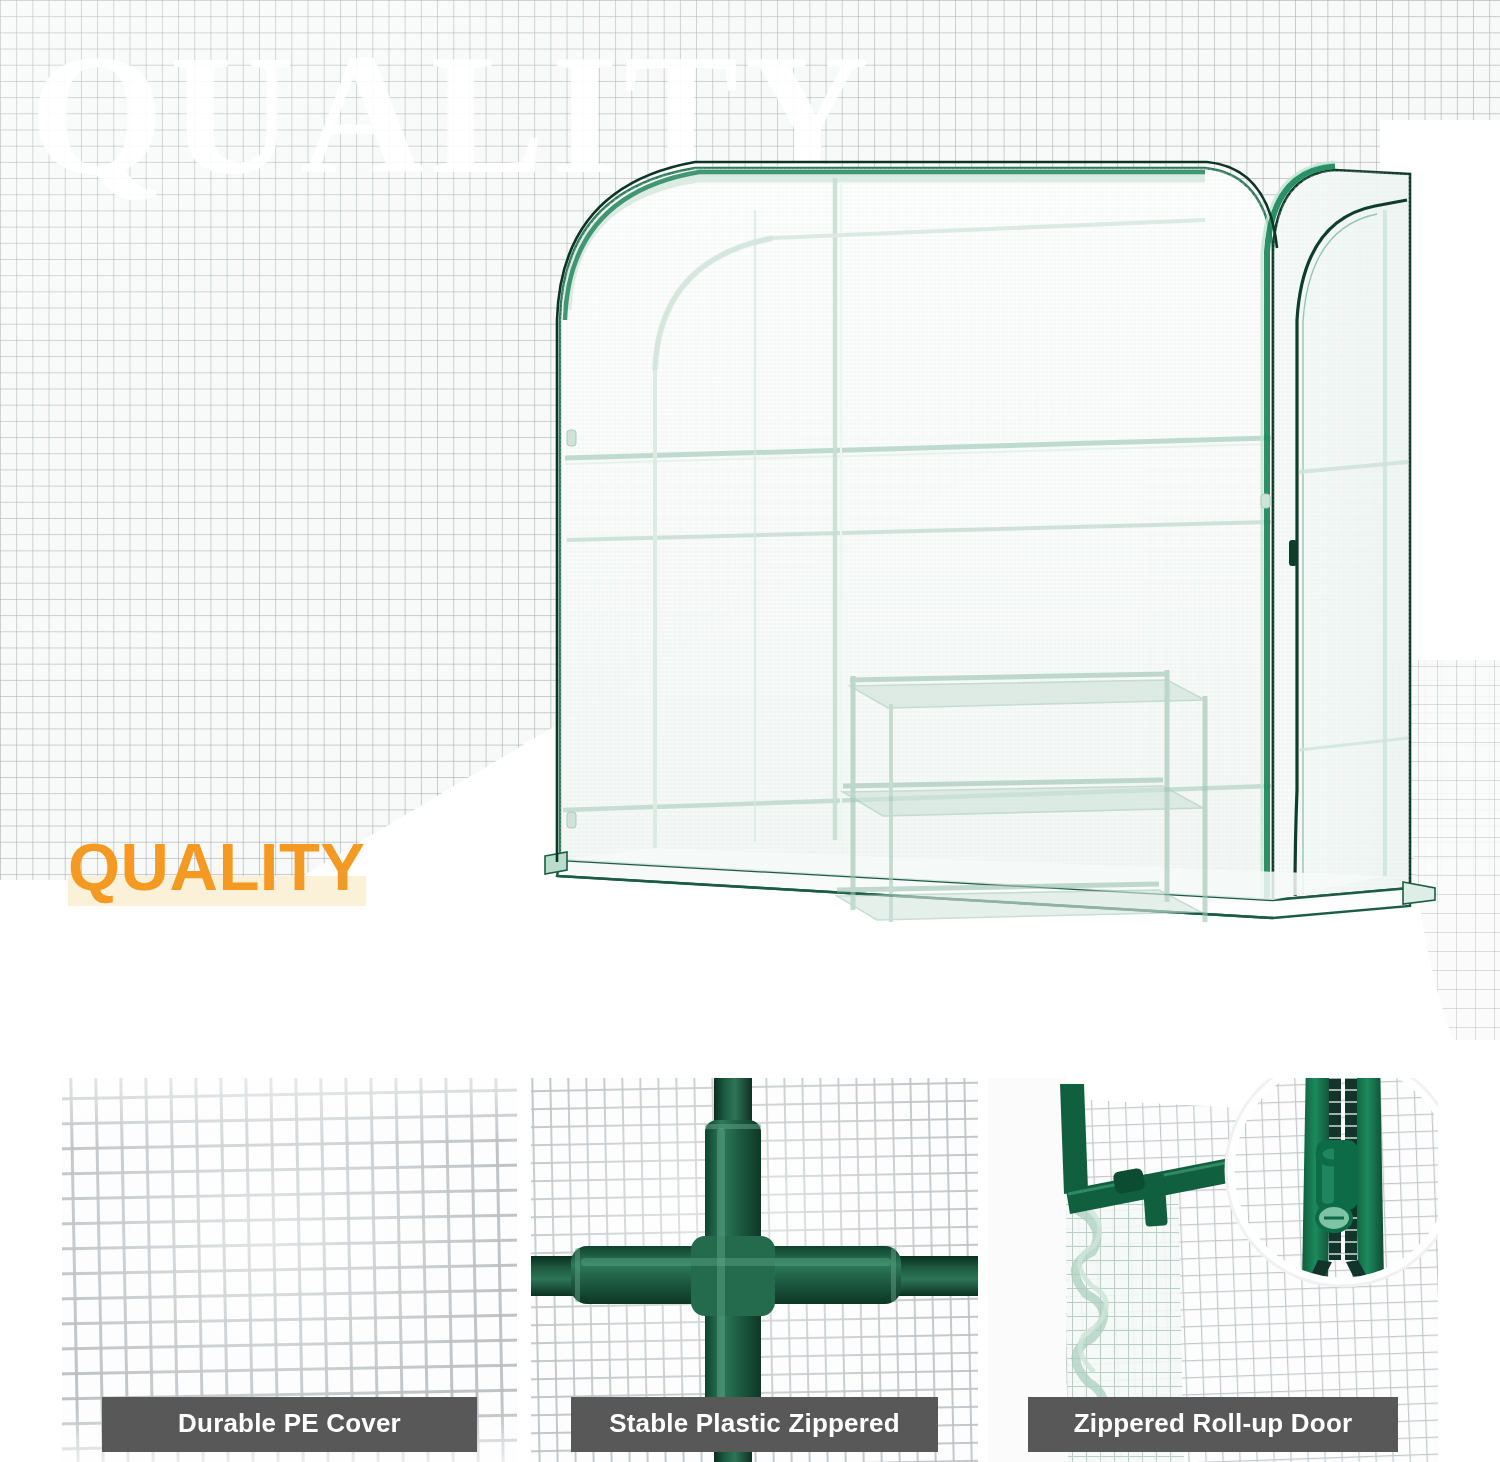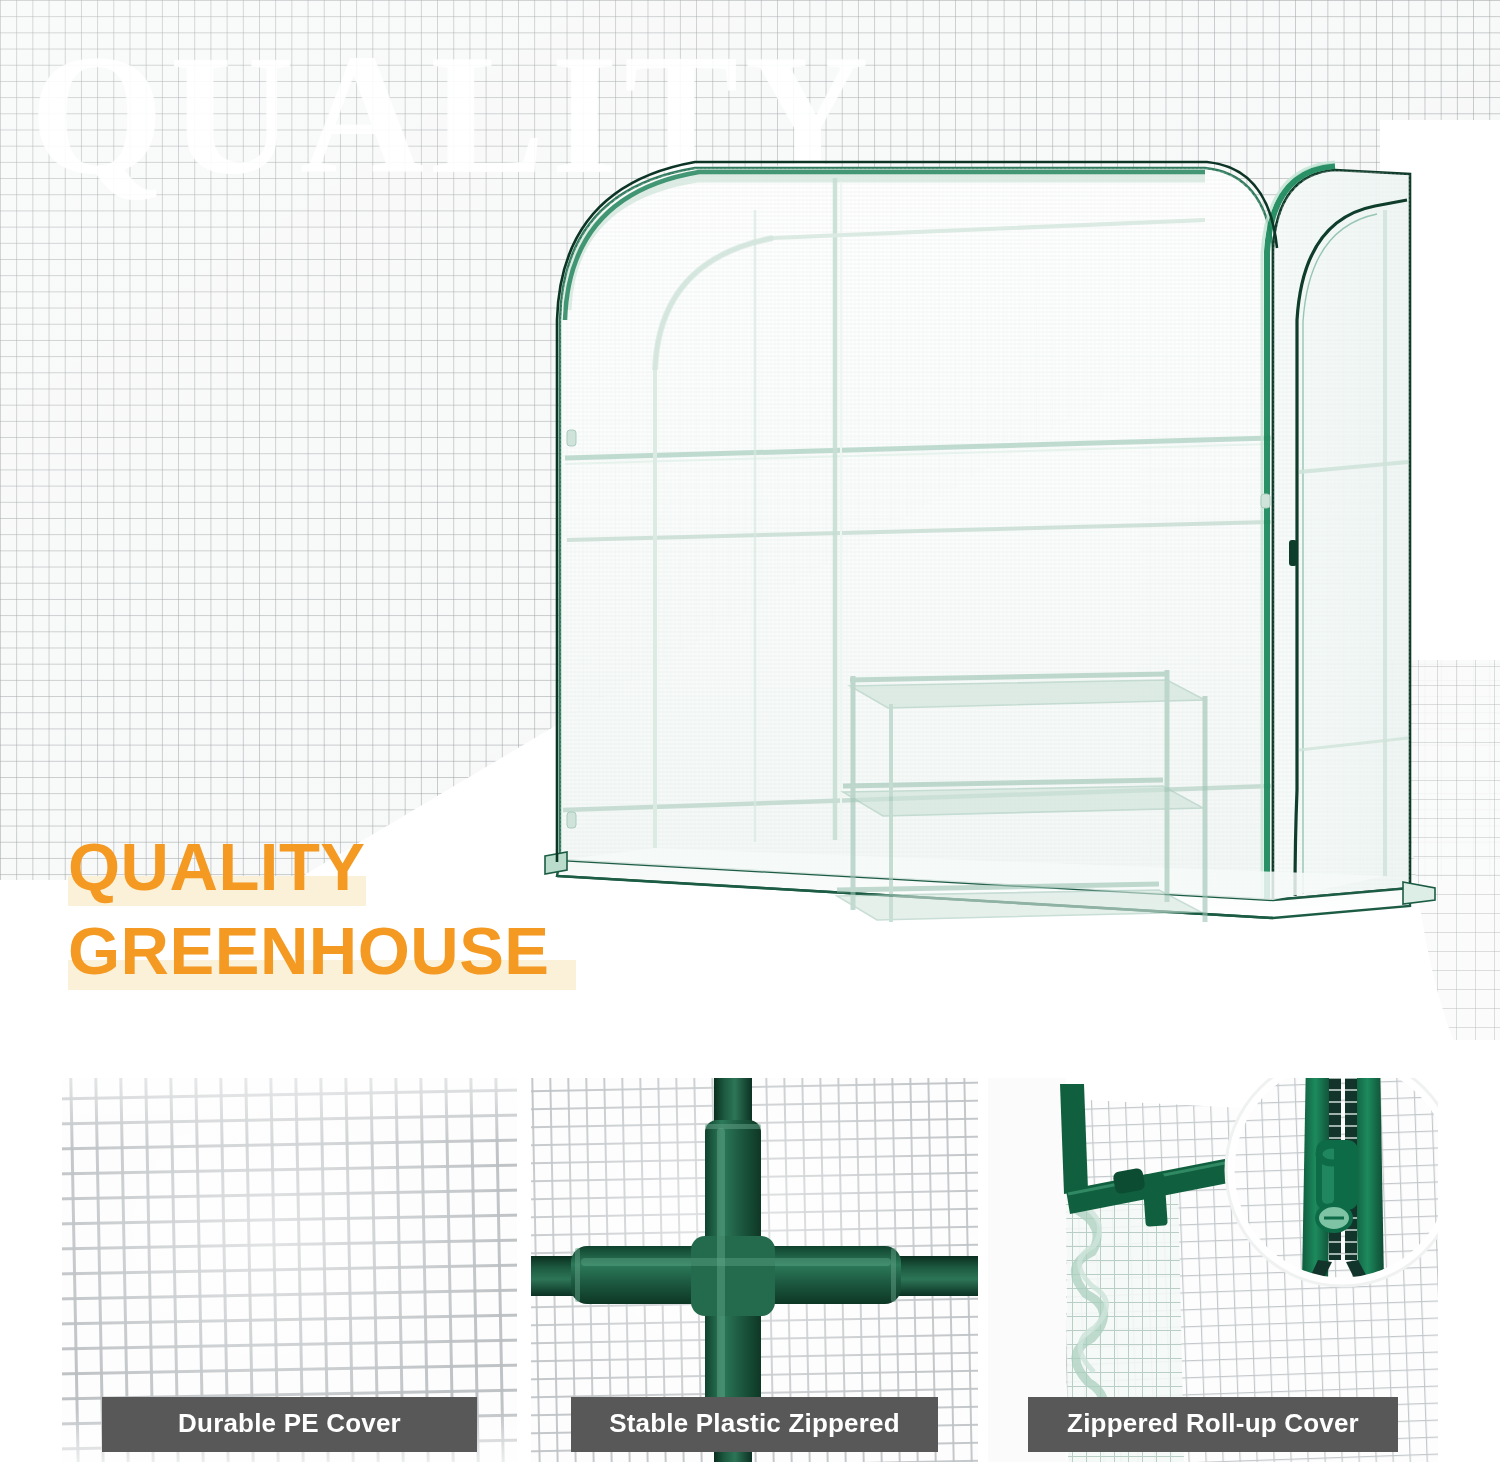--- a/index.html
+++ b/index.html
@@ -237,24 +237,20 @@
         <rect x="62" y="360" width="9" height="16" rx="3" fill="#cfe3da" stroke="#a9cbbd" stroke-width="1"></rect>
         <rect x="62" y="742" width="9" height="16" rx="3" fill="#cfe3da" stroke="#a9cbbd" stroke-width="1"></rect>
         <rect x="756" y="424" width="9" height="14" rx="3" fill="#cfe3da" stroke="#a9cbbd" stroke-width="1"></rect>
       </svg>
     </div>
 
     <div class="headline">
       <span class="hl-line">
         <span class="hl-hi" style="width:298px;"></span>
         <span class="hl-t">QUALITY</span>
-      </span>
-      <span class="hl-line">
-        <span class="hl-hi" style="width:508px;"></span>
-        <span class="hl-t">GREENHOUSE</span>
       </span>
     </div>
   </div>
 
   <div id="features">
 
     <div class="panel p1">
       <div class="panel-img">
         <div class="pe-mesh"></div>
         <div class="pe-glow"></div>
@@ -407,17 +403,17 @@
 
             <ellipse cx="344" cy="76" rx="13" ry="9" fill="none" stroke="#0e6b47" stroke-width="7"></ellipse>
 
             <ellipse cx="346" cy="140" rx="17" ry="13" fill="#7ec3a4" stroke="#0e6b47" stroke-width="4"></ellipse>
             <path d="M336 140 H356" stroke="#0e6b47" stroke-width="3"></path>
           </g>
           <circle cx="354" cy="92" r="112" fill="none" stroke="#ffffff" stroke-width="9"></circle>
           <circle cx="354" cy="92" r="116" fill="none" stroke="#f0f1f1" stroke-width="3"></circle>
         </svg>
       </div>
-      <div class="caption">Zippered Roll-up Cover</div>
+      <div class="caption">Zippered Roll-up Door</div>
     </div>
   </div>
 
 </div>
 
 </body></html>

